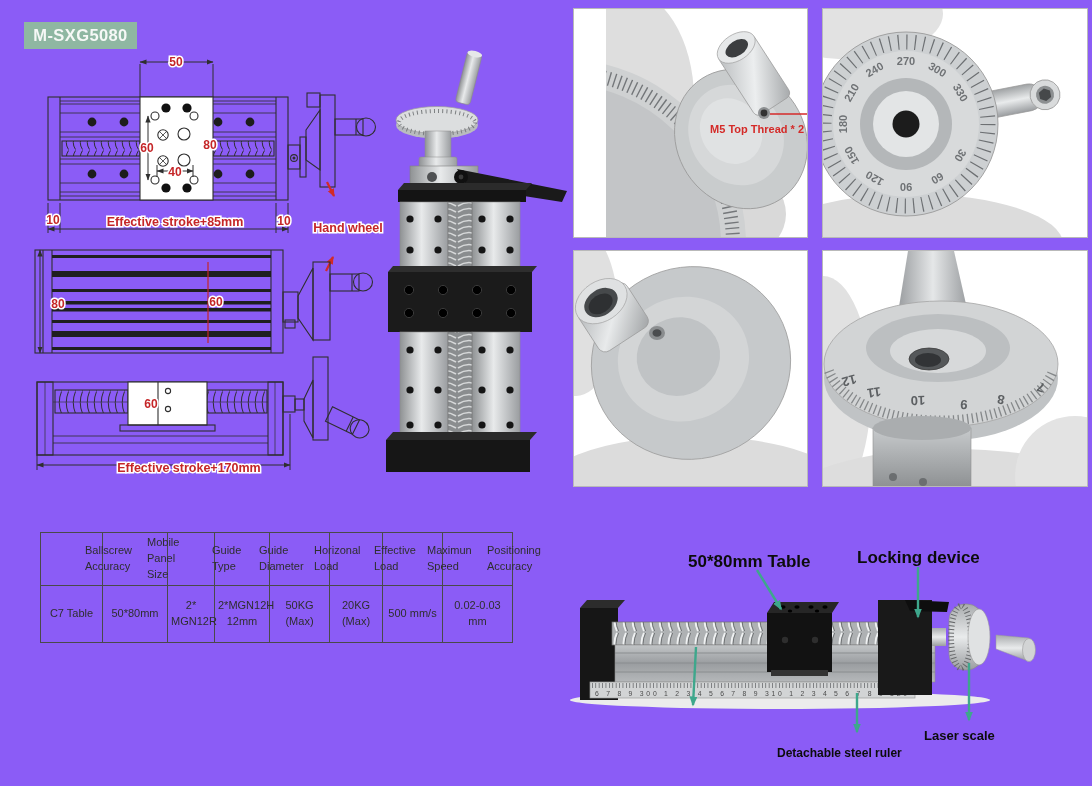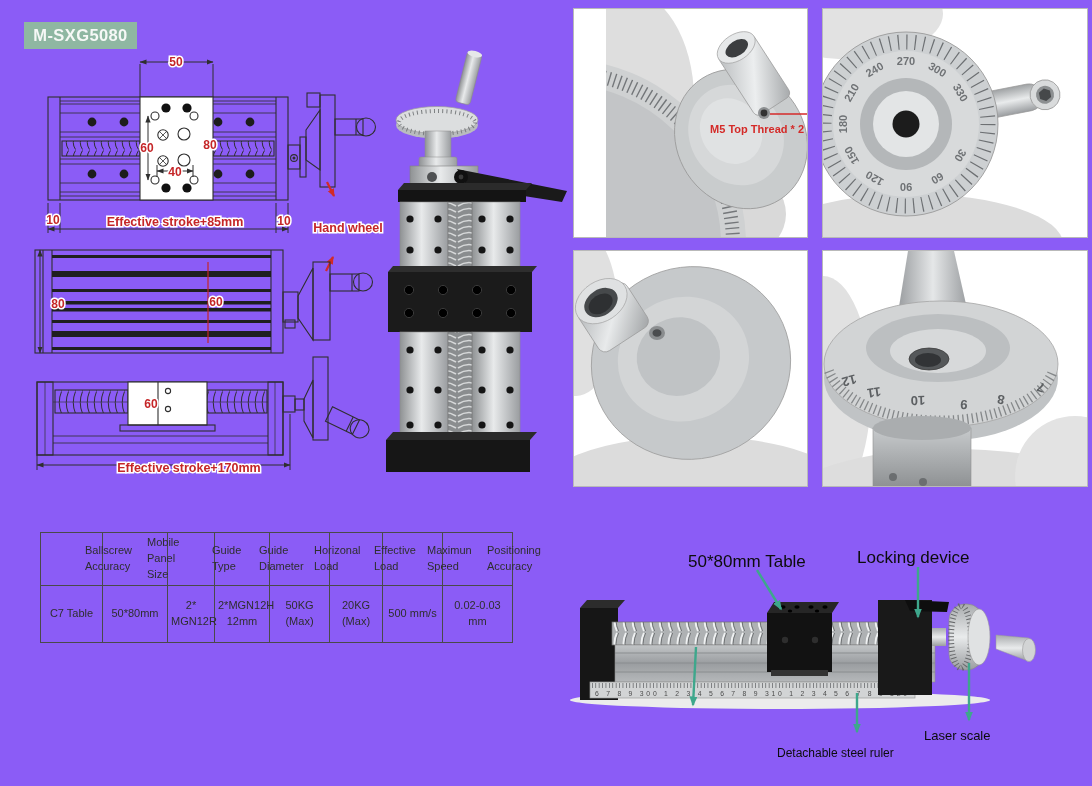--- a/index.html
+++ b/index.html
@@ -21,21 +21,21 @@
   
   .spec{left:40px;top:532px;}
   table.spec-t{border-collapse:collapse;table-layout:fixed;width:472px;}
   table.spec-t th,table.spec-t td{border:1px solid #4a4a4a;font-size:11px;color:#2e2e2e;
        text-align:center;vertical-align:middle;padding:2px 3px;font-weight:normal;
        line-height:1.45;}
   table.spec-t th{height:48px;padding-left:44px;}
   table.spec-t td{height:52px;}
   
   .prod{left:565px;top:540px;width:527px;height:246px;}
-  .plabel{position:absolute;color:#0c0c0c;font-weight:normal;white-space:nowrap;}
+  .plabel{position:absolute;color:#0c0c0c;font-weight:bold;white-space:nowrap;}
   .lbl-table{left:123px;top:12px;font-size:17px;}
   .lbl-locking{left:292px;top:8px;font-size:17px;}
   .lbl-ballscrew{left:21px;top:167px;font-size:17.5px;}
   .lbl-ruler{left:212px;top:206px;font-size:12px;}
   .lbl-laser{left:359px;top:188px;font-size:13px;}
   svg text{font-family:"Liberation Sans",sans-serif;}
   .dimtxt{fill:#c52628;font-weight:bold;font-size:12px;paint-order:stroke;stroke:#ffffff;stroke-width:3px;}
   .strokelbl{fill:#c52628;font-weight:bold;font-size:12.5px;paint-order:stroke;stroke:#ffffff;stroke-width:3px;}
 </style>
 </head>

